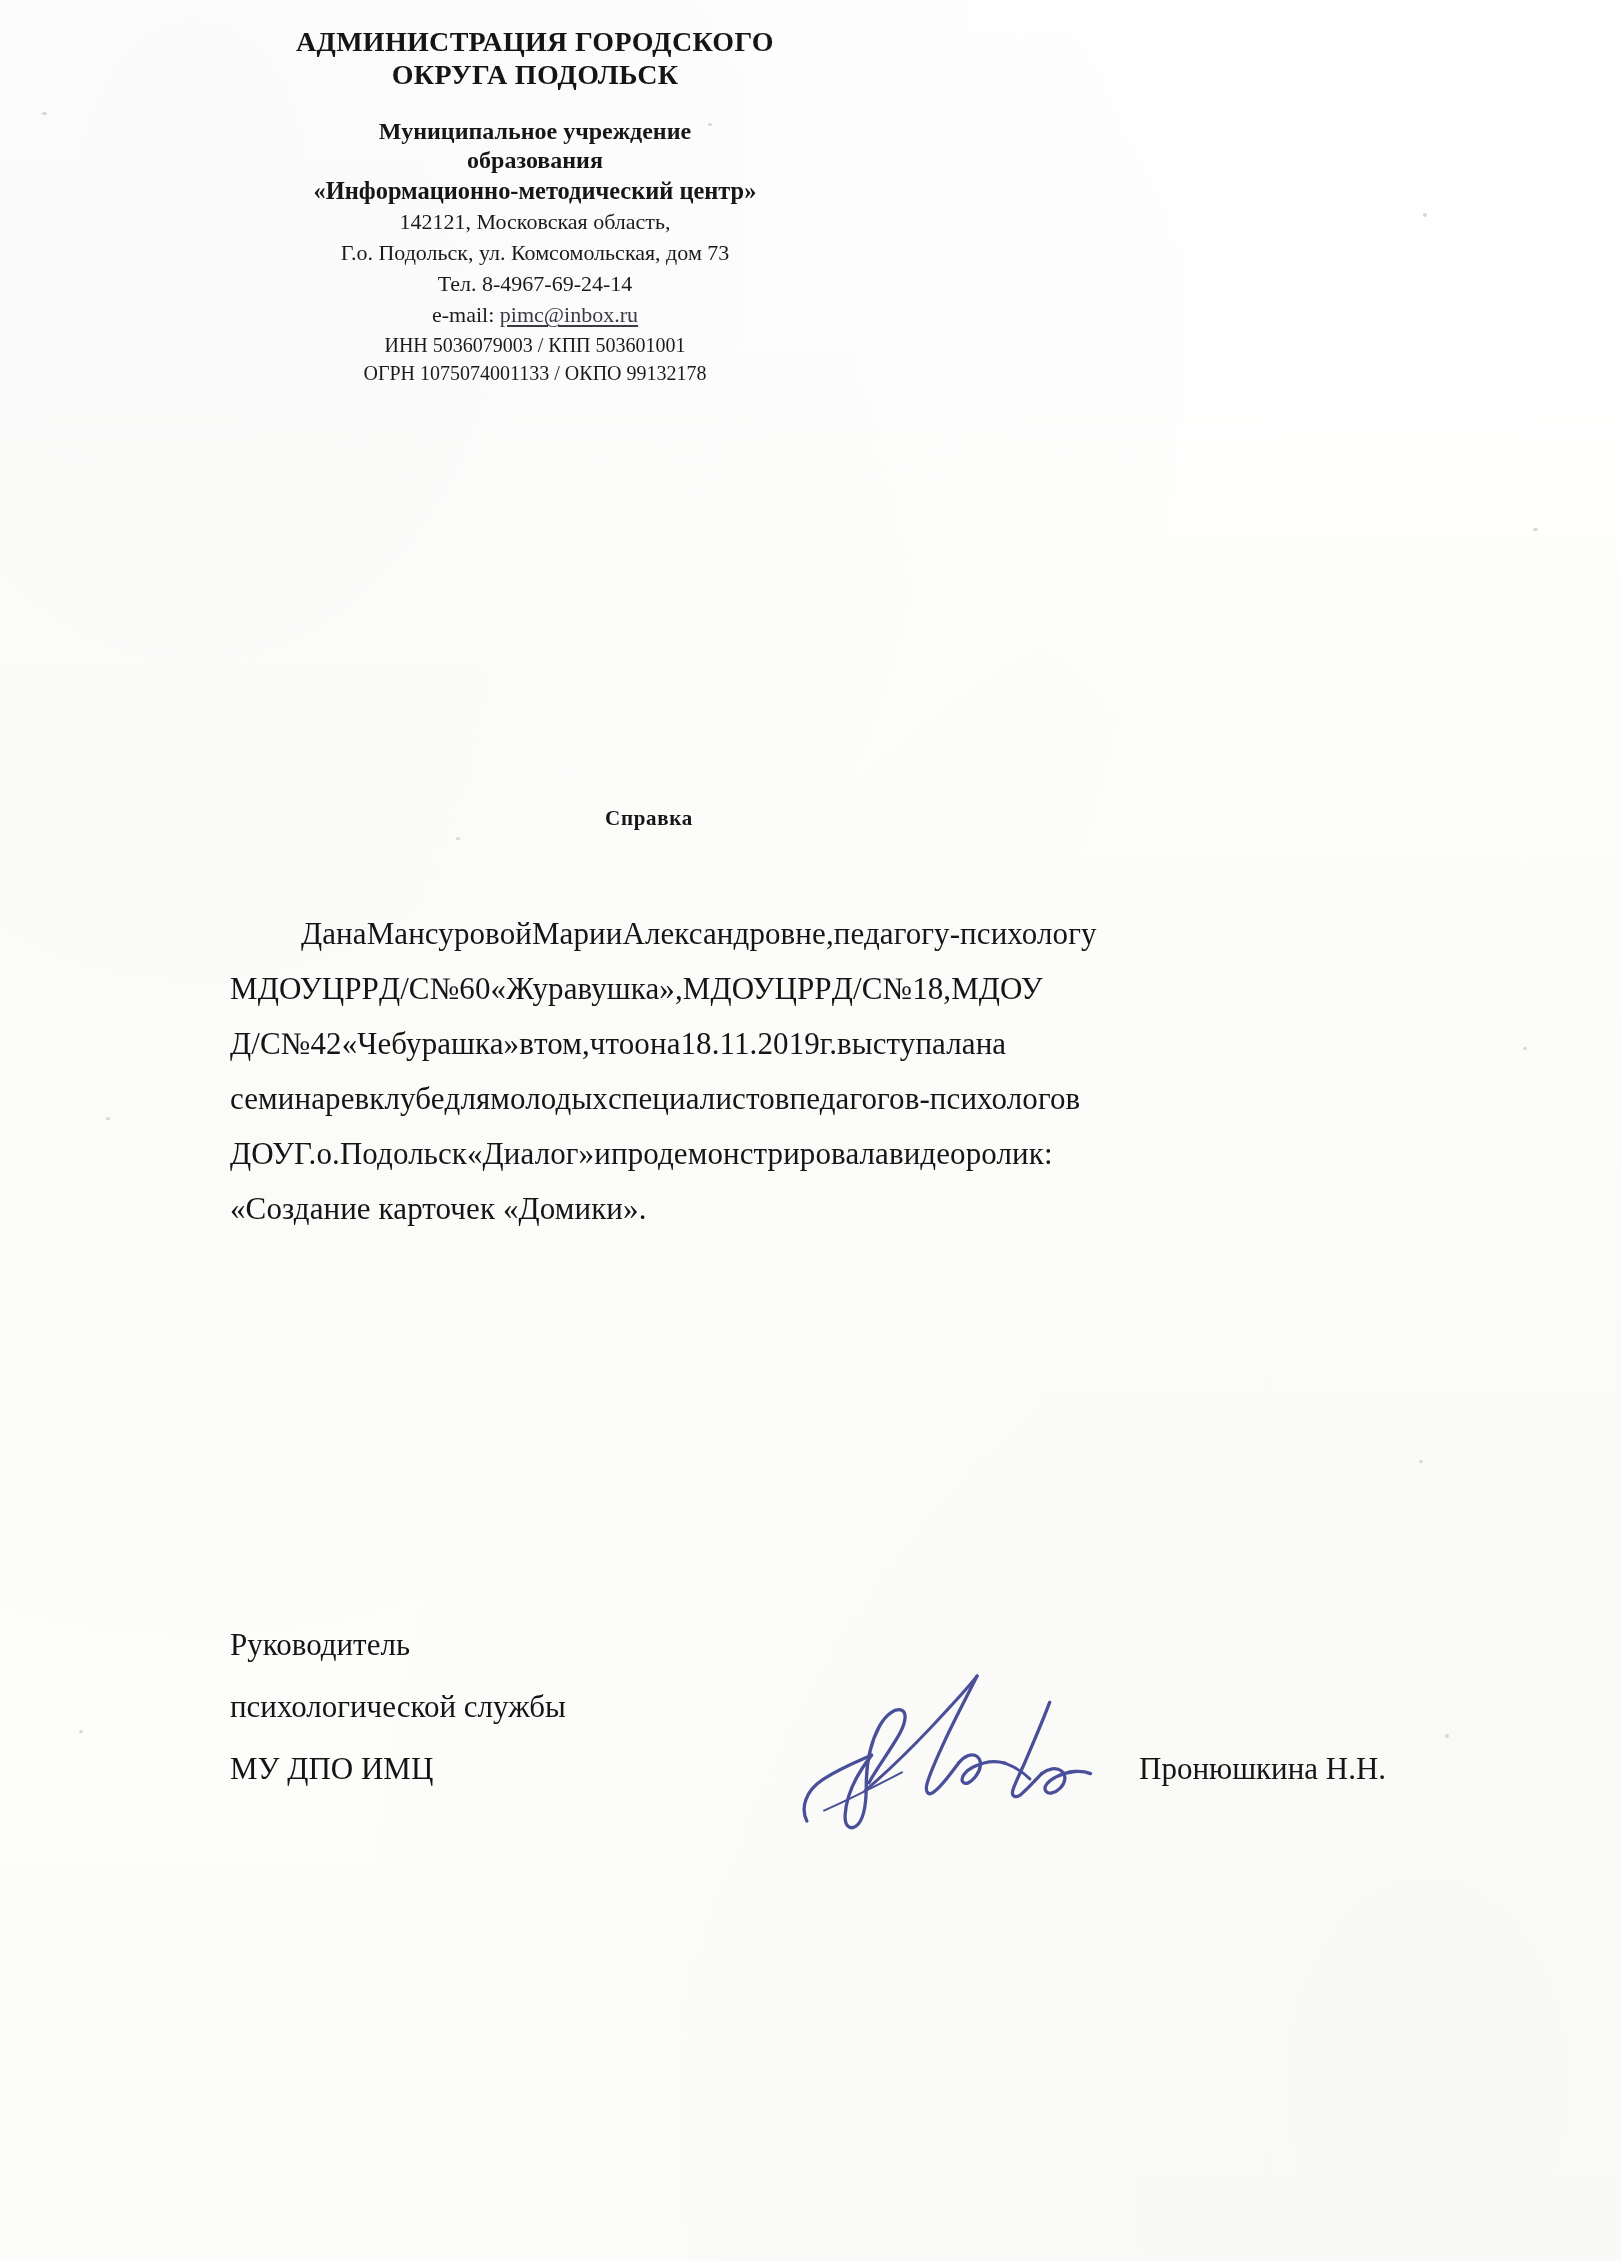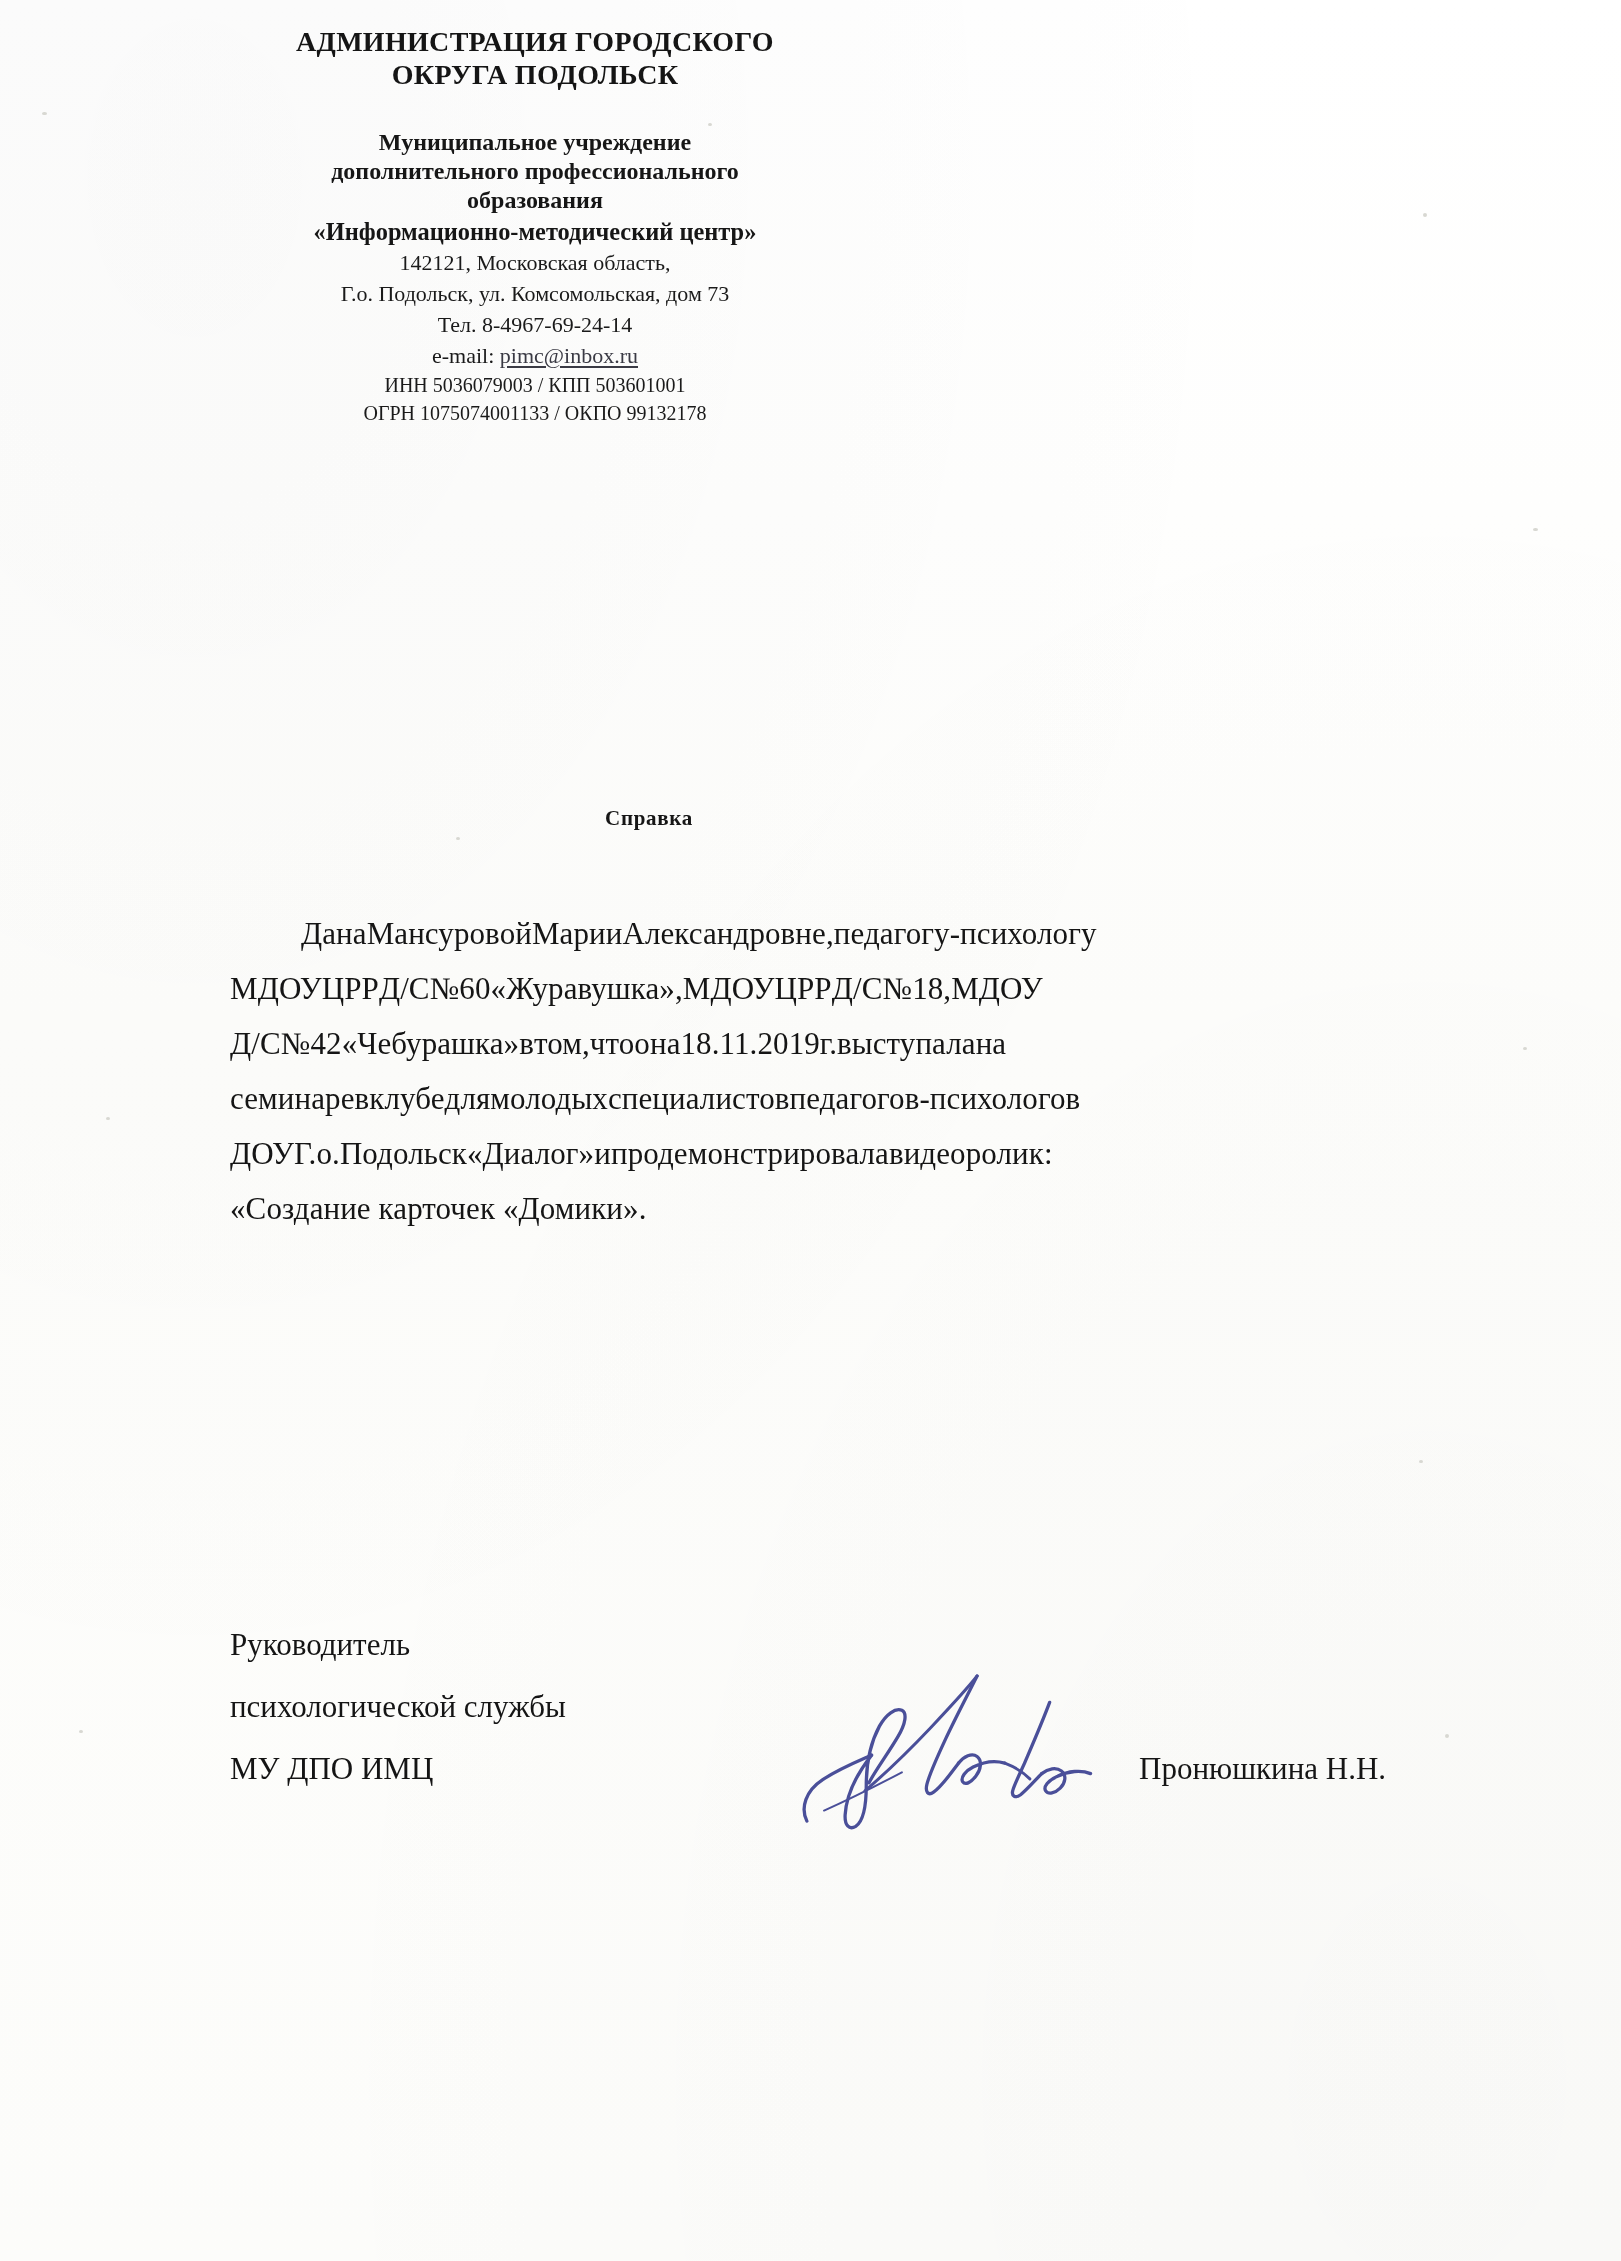--- a/index.html
+++ b/index.html
@@ -47,21 +47,21 @@
 
   .lh-admin {
     font-weight: bold;
     font-size: 28px;
     line-height: 1.19;
     letter-spacing: 0.3px;
     color: #151515;
   }
 
   .lh-org {
-    margin-top: 36px;
+    margin-top: 25px;
     font-weight: bold;
     font-size: 24px;
     line-height: 1.22;
     color: #161616;
   }
 
   .lh-org-quoted {
     font-weight: bold;
     font-size: 24.4px;
     line-height: 1.2;
@@ -199,21 +199,20 @@
   <div class="speck" style="left:1445px; top:1734px; width:4px; height:4px;"></div>
 
   <div class="letterhead">
 
     <div>
       <div class="lh-admin">АДМИНИСТРАЦИЯ ГОРОДСКОГО</div>
       <div class="lh-admin">ОКРУГА ПОДОЛЬСК</div>
     </div>
 
     <div class="lh-org">Муниципальное учреждение</div>
-    <div class="lh-org" style="margin-top:0;">дополнительного профессионального</div>
     <div class="lh-org" style="margin-top:0;">образования</div>
 
     <div class="lh-org-quoted">«Информационно-методический центр»</div>
 
     <div class="lh-contact">142121, Московская область,</div>
     <div class="lh-contact">Г.о. Подольск, ул. Комсомольская, дом 73</div>
     <div class="lh-contact">Тел. 8-4967-69-24-14</div>
 
     <div class="lh-contact email-row">
       <span>e-mail:</span>

